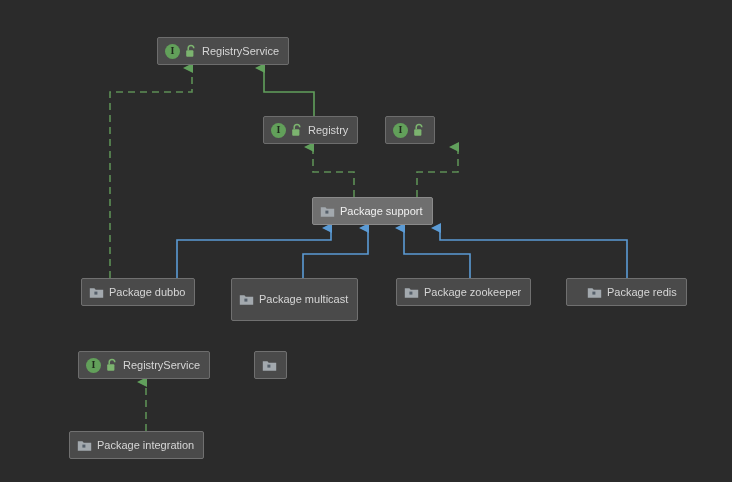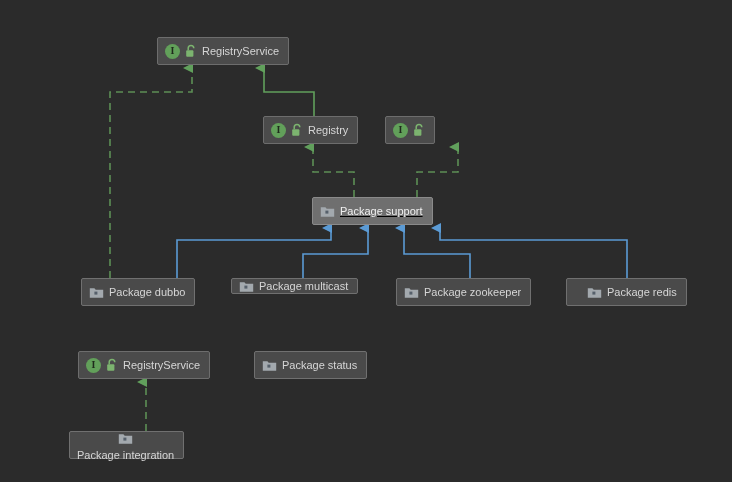--- a/index.html
+++ b/index.html
@@ -39,21 +39,20 @@
     background: #4b4b4b;
     border-color: #6d6d6d;
   }
   .node.pkg {
     background: #4a4a4a;
     border-color: #707070;
   }
   .node.selected {
     background: #6f6f6f;
     border-color: #8a8a8a;
-    text-decoration: underline;
   }
   .node-label {
     color: #d6d6d6;
     font-size: 11px;
   }
   .node.selected .node-label { color: #f0f0f0; }
 
   
   .icon { display: inline-block; flex: none; line-height: 0; }
   .ico-interface {
@@ -136,21 +135,21 @@
           </svg></span>
         <span class="node-label">Package support</span>
       </div>
       <div class="node pkg" style="left: 81px; top: 278px; height: 28px;">
         <span class="icon"><svg class="ico-folder" viewBox="0 0 15 13">
             <path d="M0.8 2.2 h4.6 l1.3 1.5 h7.5 v8.0 h-13.4 z" fill="#a3a9ae"></path>
             <rect x="5.4" y="5.6" width="3.0" height="3.0" fill="#56606b"></rect>
           </svg></span>
         <span class="node-label">Package dubbo</span>
       </div>
-      <div class="node pkg" style="left: 231px; top: 278px; height: 16px; justify-content: space-between;">
+      <div class="node pkg" style="left: 231px; top: 278px; height: 43px; justify-content: space-between;">
         <span class="icon"><svg class="ico-folder" viewBox="0 0 15 13">
             <path d="M0.8 2.2 h4.6 l1.3 1.5 h7.5 v8.0 h-13.4 z" fill="#a3a9ae"></path>
             <rect x="5.4" y="5.6" width="3.0" height="3.0" fill="#56606b"></rect>
           </svg></span>
         <span class="node-label">Package multicast</span>
       </div>
       <div class="node pkg" style="left: 396px; top: 278px; height: 28px; text-align: center;">
         <span class="icon"><svg class="ico-folder" viewBox="0 0 15 13">
             <path d="M0.8 2.2 h4.6 l1.3 1.5 h7.5 v8.0 h-13.4 z" fill="#a3a9ae"></path>
             <rect x="5.4" y="5.6" width="3.0" height="3.0" fill="#56606b"></rect>
@@ -170,23 +169,22 @@
             <path d="M3.2 6.2 V4.2 a2.8 2.8 0 0 1 5.6 0" fill="none" stroke="#7cb46f" stroke-width="1.5"></path>
             <rect x="1.2" y="6.2" width="7.2" height="6.6" rx="1" fill="#7cb46f"></rect>
           </svg></span>
         <span class="node-label">RegistryService</span>
       </div>
       <div class="node pkg" style="left: 254px; top: 351px; height: 28px;">
         <span class="icon"><svg class="ico-folder" viewBox="0 0 15 13">
             <path d="M0.8 2.2 h4.6 l1.3 1.5 h7.5 v8.0 h-13.4 z" fill="#a3a9ae"></path>
             <rect x="5.4" y="5.6" width="3.0" height="3.0" fill="#56606b"></rect>
           </svg></span>
-        <span class="node-label">Package status</span>
       </div>
-      <div class="node pkg" style="left: 69px; top: 431px; height: 28px; flex-direction: column;">
+      <div class="node pkg" style="left: 69px; top: 431px; height: 28px;">
         <span class="icon"><svg class="ico-folder" viewBox="0 0 15 13">
             <path d="M0.8 2.2 h4.6 l1.3 1.5 h7.5 v8.0 h-13.4 z" fill="#a3a9ae"></path>
             <rect x="5.4" y="5.6" width="3.0" height="3.0" fill="#56606b"></rect>
           </svg></span>
         <span class="node-label">Package integration</span>
       </div>
     </div>
 
 </div>
 

